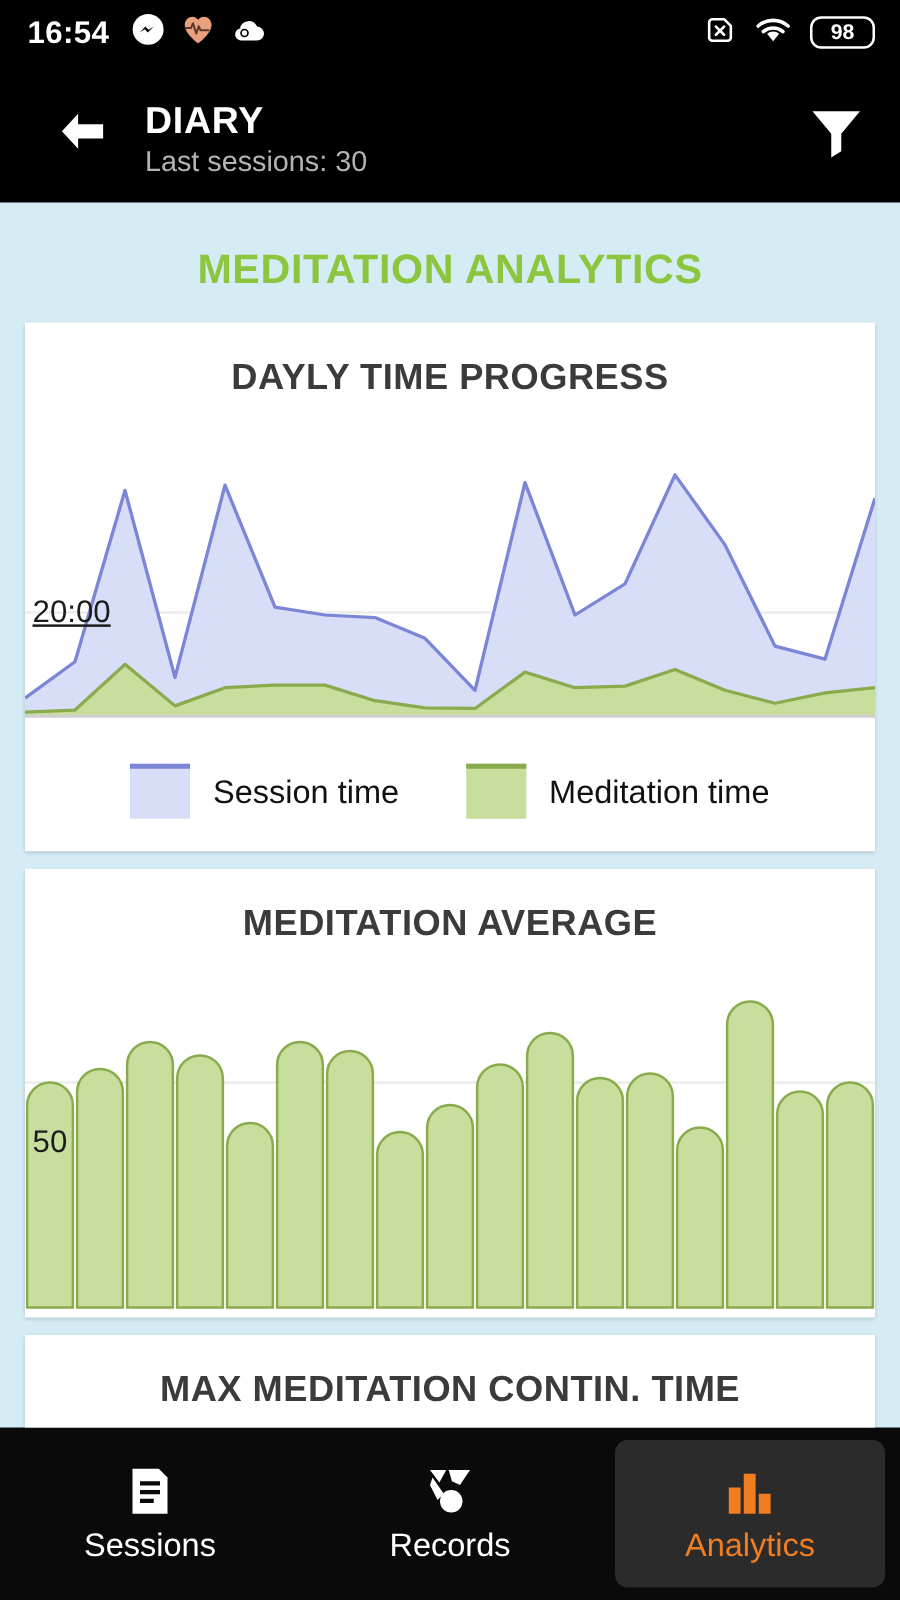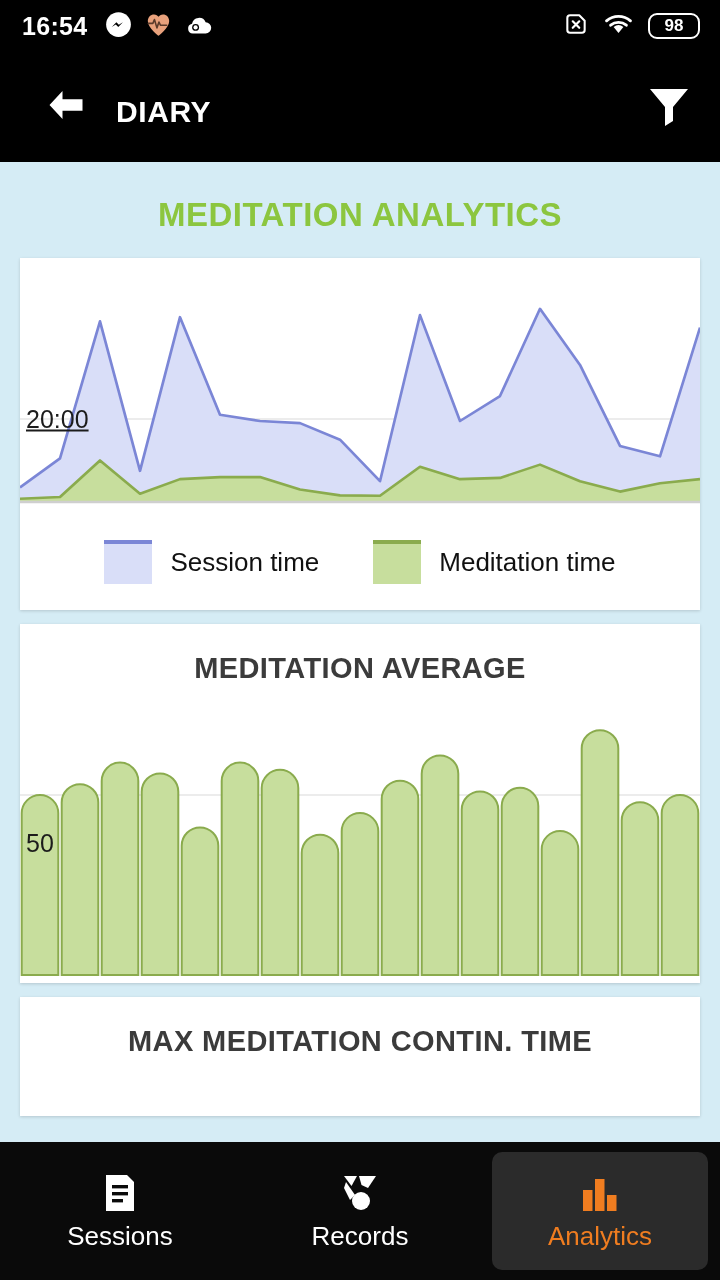--- a/index.html
+++ b/index.html
@@ -155,36 +155,38 @@
   <div class="appbar">
     <div class="back-btn">
       <span>
         <svg width="44" height="38" viewBox="0 0 44 38">
           <path d="M18.5 5L5.5 19l13 14v-8.3h20v-11.4h-20z" fill="#fff"></path>
         </svg>
       </span>
     </div>
     <div class="titles">
       <div class="app-title">DIARY</div>
+      <div class="app-sub">Last sessions: 30</div>
     </div>
     <div class="appbar-spacer"></div>
     <div class="filter-btn">
       <span>
         <svg width="48" height="44" viewBox="0 0 48 44">
           <path d="M5 6h38L28 24v14l-8 5V24z" fill="#fff"></path>
         </svg>
       </span>
     </div>
   </div>
 
   <div class="content">
 
     <div class="section-title">MEDITATION ANALYTICS</div>
 
     <div class="card">
+      <div class="card-title">DAYLY TIME PROGRESS</div>
 
       <div class="areawrap">
         <svg id="area-svg" viewBox="0 0 660 262" preserveAspectRatio="none">
             <line x1="0" y1="160.9230769230769" x2="660" y2="160.9230769230769" stroke="#ececec" stroke-width="2"></line>
             <polygon points="0,244 0,229.46153846153845 38.8235294117647,200.3846153846154 77.6470588235294,63.30769230769229 116.47058823529413,212.84615384615384 155.2941176470588,59.15384615384616 194.11764705882354,156.76923076923077 232.94117647058826,163 271.7647058823529,165.0769230769231 310.5882352941176,181.6923076923077 349.4117647058824,223.23076923076923 388.2352941176471,57.076923076923066 427.05882352941177,163 465.8823529411765,138.0769230769231 504.70588235294116,50.84615384615384 543.5294117647059,106.92307692307693 582.3529411764706,187.9230769230769 621.1764705882352,198.30769230769232 660,69.53846153846155 660,244" fill="#d9def8"></polygon>
             <polyline points="0,229.46153846153845 38.8235294117647,200.3846153846154 77.6470588235294,63.30769230769229 116.47058823529413,212.84615384615384 155.2941176470588,59.15384615384616 194.11764705882354,156.76923076923077 232.94117647058826,163 271.7647058823529,165.0769230769231 310.5882352941176,181.6923076923077 349.4117647058824,223.23076923076923 388.2352941176471,57.076923076923066 427.05882352941177,163 465.8823529411765,138.0769230769231 504.70588235294116,50.84615384615384 543.5294117647059,106.92307692307693 582.3529411764706,187.9230769230769 621.1764705882352,198.30769230769232 660,69.53846153846155" fill="none" stroke="#7b86d6" stroke-width="2.6" stroke-linejoin="round"></polyline>
             <polygon points="0,244 0,240.6769230769231 38.8235294117647,239.01538461538462 77.6470588235294,202.46153846153845 116.47058823529413,235.69230769230768 155.2941176470588,221.15384615384616 194.11764705882354,219.07692307692307 232.94117647058826,219.07692307692307 271.7647058823529,231.53846153846155 310.5882352941176,237.35384615384615 349.4117647058824,237.76923076923077 388.2352941176471,208.69230769230768 427.05882352941177,221.15384615384616 465.8823529411765,219.90769230769232 504.70588235294116,206.6153846153846 543.5294117647059,223.23076923076923 582.3529411764706,233.6153846153846 621.1764705882352,225.30769230769232 660,221.15384615384616 660,244" fill="#c7de9d"></polygon>
             <polyline points="0,240.6769230769231 38.8235294117647,239.01538461538462 77.6470588235294,202.46153846153845 116.47058823529413,235.69230769230768 155.2941176470588,221.15384615384616 194.11764705882354,219.07692307692307 232.94117647058826,219.07692307692307 271.7647058823529,231.53846153846155 310.5882352941176,237.35384615384615 349.4117647058824,237.76923076923077 388.2352941176471,208.69230769230768 427.05882352941177,221.15384615384616 465.8823529411765,219.90769230769232 504.70588235294116,206.6153846153846 543.5294117647059,223.23076923076923 582.3529411764706,233.6153846153846 621.1764705882352,225.30769230769232 660,221.15384615384616" fill="none" stroke="#8aab4d" stroke-width="2.6" stroke-linejoin="round"></polyline>
             <line x1="0" y1="244" x2="660" y2="244" stroke="#cfcfcf" stroke-width="2.5"></line>
           </svg>

